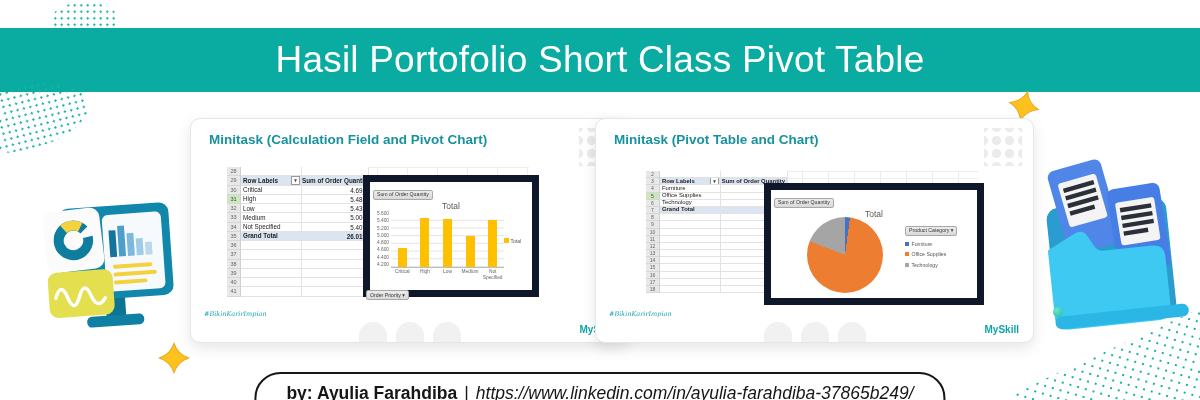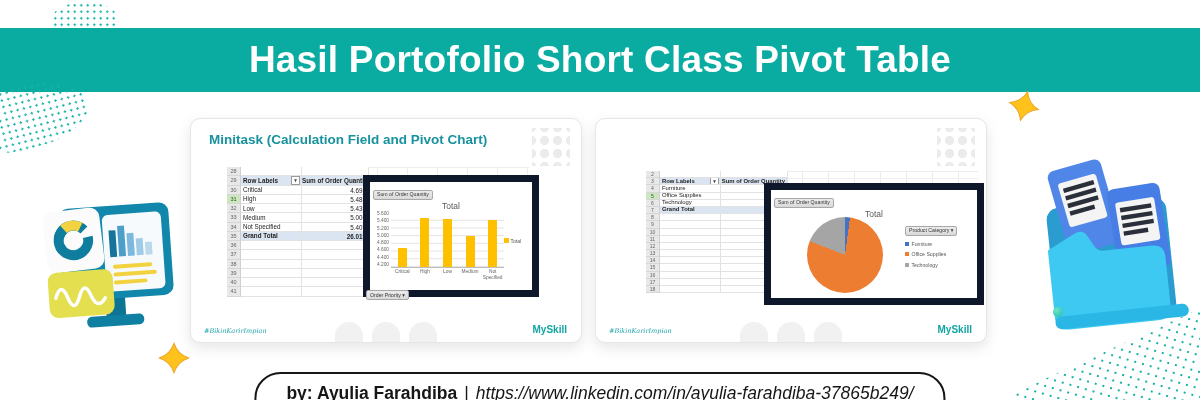--- a/index.html
+++ b/index.html
@@ -2,41 +2,41 @@
 <html><head>
 <meta charset="utf-8">
 <style>
   html,body{margin:0;padding:0;width:1200px;height:400px;background:#fff;overflow:hidden;
     font-family:"Liberation Sans",sans-serif;position:relative;}
   .abs{position:absolute;}
 
   
   .banner{position:absolute;left:0;top:28px;width:1200px;height:64px;display:flex;
     align-items:center;justify-content:center;}
-  .banner-title{color:#fff;font-size:37px;font-weight:700;letter-spacing:.2px;}
+  .banner-title{color:#fff;font-size:37px;font-weight:400;letter-spacing:.2px;}
 
   
   .halftone{position:absolute;background-image:radial-gradient(circle,#15b2a7 1.15px,transparent 1.3px);
     background-size:6.5px 6.5px;}
   .ht-tl{left:52px;top:2px;width:66px;height:26px;border-radius:60px 60px 0 0/30px 30px 0 0;}
   .ht-left{left:-42px;top:86px;width:132px;height:64px;border-radius:50%;transform:rotate(-14deg);}
   .ht-br{right:-24px;bottom:-28px;width:200px;height:170px;background-size:8px 8px;
     transform:rotate(16deg);clip-path:polygon(100% 0,100% 100%,0 100%);}
 
   
   .card{position:absolute;top:118px;width:390px;height:223px;background:#fff;border:1px solid #e6e6e6;
-    border-radius:10px;box-shadow:0 5px 14px rgba(0,0,0,.10);overflow:hidden;}
+    border-radius:10px;box-shadow:0 5px 14px rgba(0,0,0,.10);overflow:hidden;padding-left:47px;}
   .card-left{left:190px;} .card-right{left:595px;}
   .card-title{position:absolute;left:18px;top:13px;font-size:13.5px;font-weight:700;color:#17929e;}
   .dotgrid{position:absolute;top:9px;right:11px;width:38px;height:38px;
     background-image:radial-gradient(circle,#ebebeb 4.4px,transparent 4.6px);background-size:13px 13px;
     background-position:6px 6px;}
   .arches{position:absolute;bottom:0;left:50%;transform:translateX(-50%);display:flex;gap:9px;}
   .arch{width:28px;height:20px;background:#f1f1f1;border-radius:14px 14px 0 0;}
-  .watermark{position:absolute;left:13px;bottom:7px;font-family:"DejaVu Serif",serif;
+  .watermark{position:absolute;left:13px;bottom:24px;font-family:"DejaVu Serif",serif;
     font-style:italic;font-size:6.5px;color:#1aa2aa;margin-top:20px;}
   .cardlogo{position:absolute;right:14px;bottom:7px;font-size:10px;font-weight:700;color:#12a3a3;margin-top:18px;}
 
   
   .sheet{position:absolute;background-image:
       linear-gradient(to right,#ececec 1px,transparent 1px),
       linear-gradient(to bottom,#ececec 1px,transparent 1px);}
   .sheet-l{left:36px;top:48px;width:302px;height:130px;--rh:9.28px;--fs:6.3px;background-size:30px 9.28px;}
   .sheet-r{left:50px;top:52px;width:332px;height:122.4px;--rh:7.2px;--fs:5.9px;background-size:26px 7.2px;}
   .xrow{display:flex;height:var(--rh);font-size:var(--fs);line-height:var(--rh);}
@@ -308,20 +308,21 @@
   <div class="cardlogo">MySkill</div>
   <div class="arches">
     <span class="arch"></span>
       <span class="arch"></span>
       <span class="arch"></span>
   </div>
 </div>
 
 <div class="card card-right">
   <div class="dotgrid"></div>
+  <div class="card-title">Minitask (Pivot Table and Chart)</div>
 
   <div class="sheet sheet-r">
       <div class="xrow">
         <div class="rnum">2</div>
         <div class="cA"></div>
         <div class="cB"></div>
       </div>
       <div class="xrow">
         <div class="rnum">3</div>
         <div class="cA ph">

